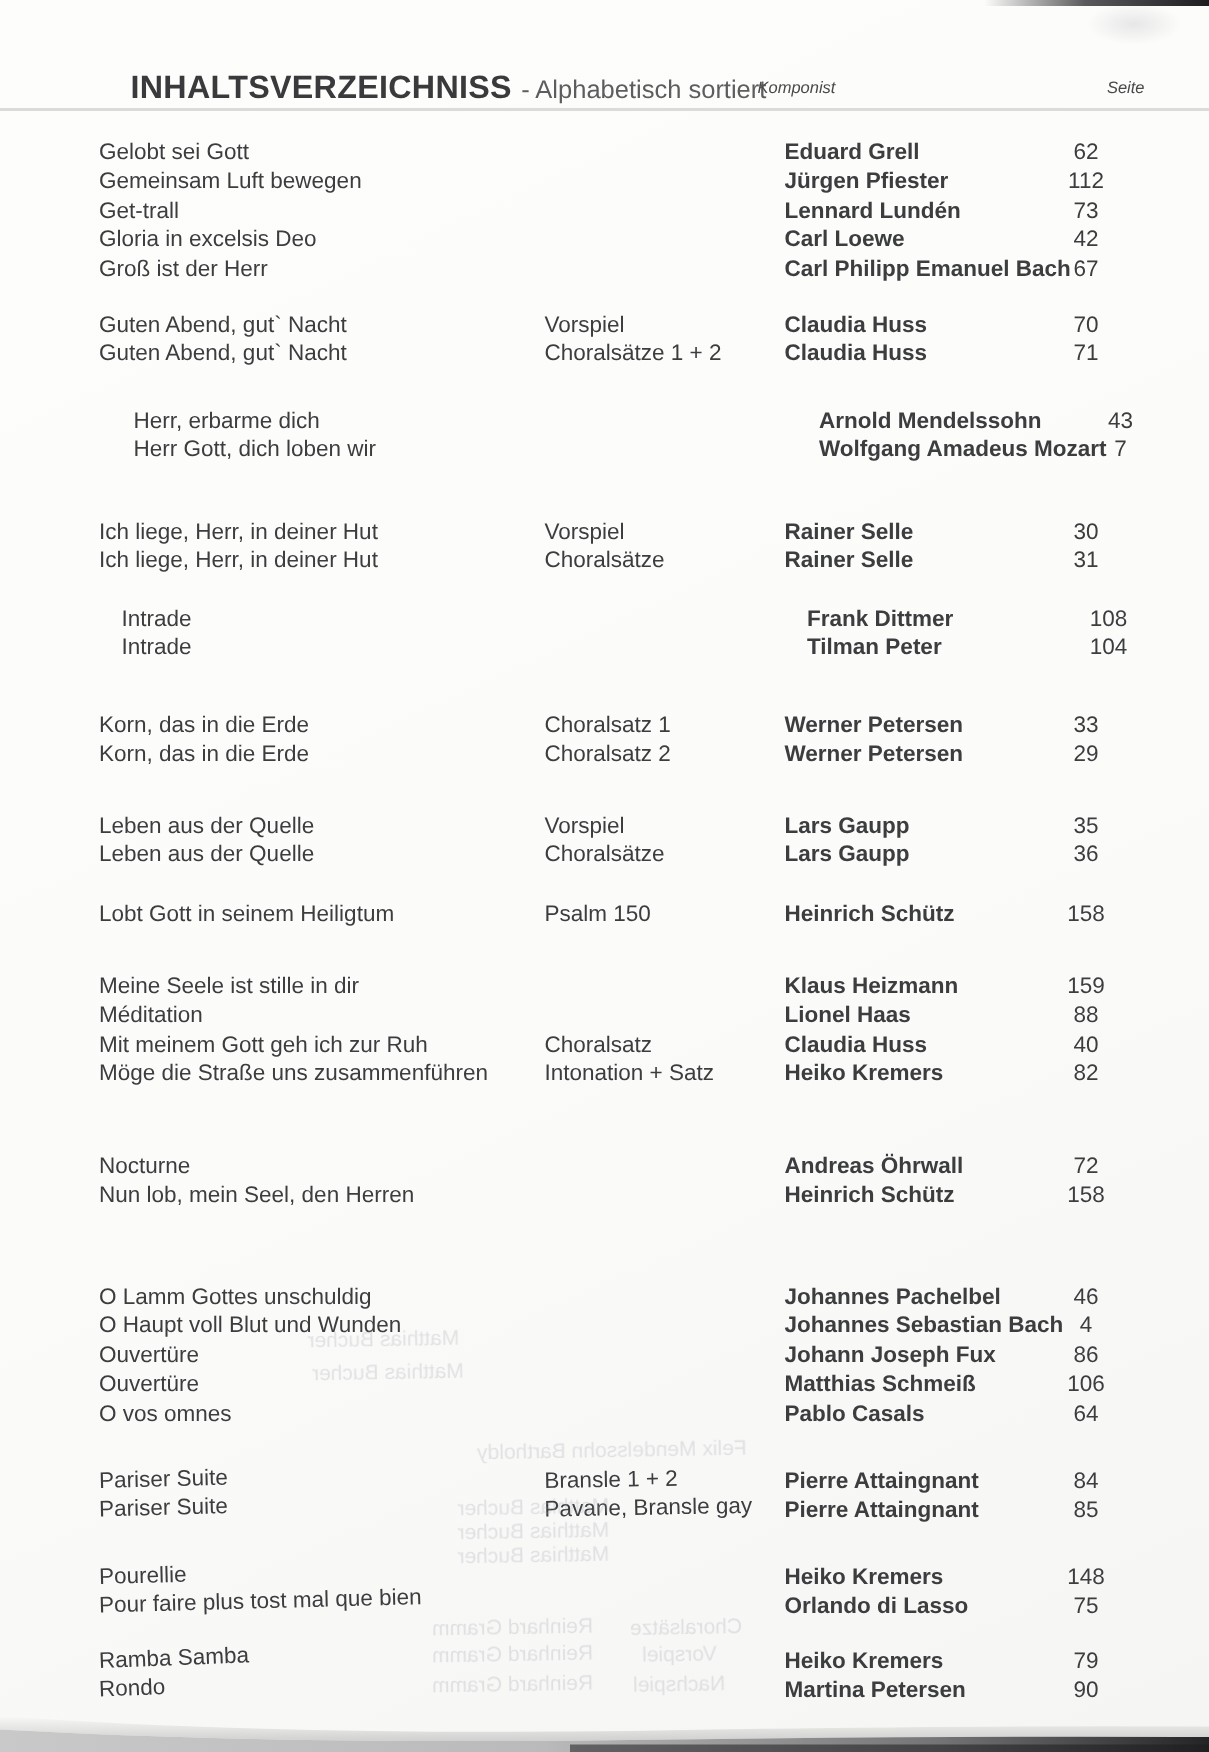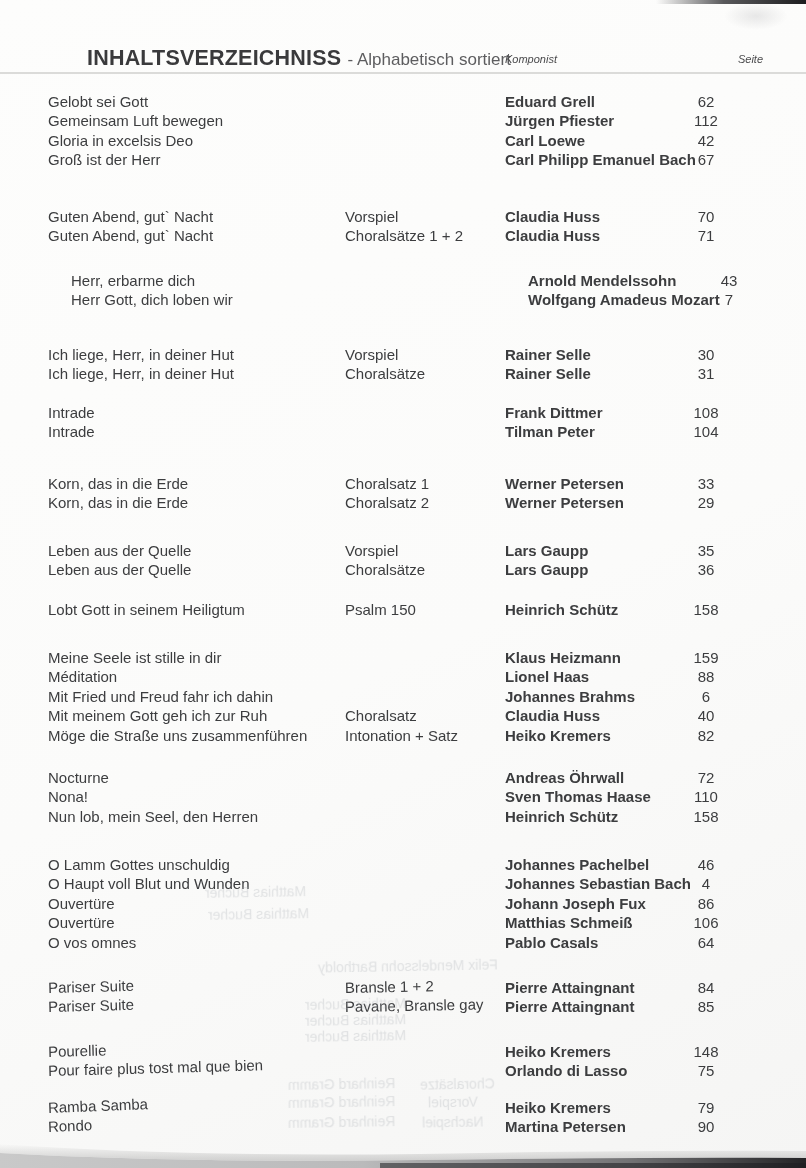--- a/index.html
+++ b/index.html
@@ -13,21 +13,21 @@
     position:absolute;left:48px;top:46px;font-size:21.5px;font-weight:bold;
     color:#3a3a3c;letter-spacing:.2px;white-space:nowrap;margin-left:39px;
   }
   .header-subtitle{font-size:17px;font-weight:normal;color:#5d5d5f;letter-spacing:0;}
   .col-head{position:absolute;top:53px;font-style:italic;font-size:11px;color:#4a4a4c;}
   .col-head.komponist{left:505px;}
   .col-head.seite{right:43px;}
   .rule{position:absolute;left:0;top:72px;width:806px;height:2px;background:#dbdbd9;}
 
   .toc{position:absolute;left:0;top:0;width:806px;height:1168px;}
-  .group{position:absolute;left:0;width:754px;}
+  .group{position:absolute;left:0;width:754px;padding-left:18px;}
   .row{position:relative;height:19.4px;}
   .cell{position:absolute;top:0;font-size:15px;line-height:19.4px;white-space:nowrap;color:#3c3d3f;}
   .cell.title{left:48px;}
   .cell.subtitle{left:345px;}
   .cell.composer{left:505px;font-weight:bold;}
   .cell.pagenum{left:668px;width:76px;text-align:center;}
 
   .skew1 .cell.title{transform:rotate(-1.5deg);transform-origin:left center;}
   .skew1 .cell.subtitle{transform:rotate(-1deg);transform-origin:left center;}
   .skew2 .cell.title{transform:rotate(-2.2deg);transform-origin:left center;}
@@ -68,20 +68,25 @@
           <span class="cell title">Gelobt sei Gott</span>
           <span class="cell composer">Eduard Grell</span>
           <span class="cell pagenum">62</span>
         </div>
         <div class="row">
           <span class="cell title">Gemeinsam Luft bewegen</span>
           <span class="cell composer">Jürgen Pfiester</span>
           <span class="cell pagenum">112</span>
         </div>
         <div class="row">
+          <span class="cell title">Get-trall</span>
+          <span class="cell composer">Lennard Lundén</span>
+          <span class="cell pagenum">73</span>
+        </div>
+        <div class="row">
           <span class="cell title">Gloria in excelsis Deo</span>
           <span class="cell composer">Carl Loewe</span>
           <span class="cell pagenum">42</span>
         </div>
         <div class="row">
           <span class="cell title">Groß ist der Herr</span>
           <span class="cell composer">Carl Philipp Emanuel Bach</span>
           <span class="cell pagenum">67</span>
         </div>
       </div>
@@ -118,21 +123,21 @@
           <span class="cell composer">Rainer Selle</span>
           <span class="cell pagenum">30</span>
         </div>
         <div class="row">
           <span class="cell title">Ich liege, Herr, in deiner Hut</span>
           <span class="cell subtitle">Choralsätze</span>
           <span class="cell composer">Rainer Selle</span>
           <span class="cell pagenum">31</span>
         </div>
       </div>
-      <div class="group" style="top: 403px;">
+      <div class="group" style="top: 403px; margin-left: 15px;">
         <div class="row">
           <span class="cell title">Intrade</span>
           <span class="cell composer">Frank Dittmer</span>
           <span class="cell pagenum">108</span>
         </div>
         <div class="row">
           <span class="cell title">Intrade</span>
           <span class="cell composer">Tilman Peter</span>
           <span class="cell pagenum">104</span>
         </div>
@@ -178,47 +183,37 @@
           <span class="cell title">Meine Seele ist stille in dir</span>
           <span class="cell composer">Klaus Heizmann</span>
           <span class="cell pagenum">159</span>
         </div>
         <div class="row">
           <span class="cell title">Méditation</span>
           <span class="cell composer">Lionel Haas</span>
           <span class="cell pagenum">88</span>
         </div>
         <div class="row">
-          <span class="cell title">Mit Fried und Freud fahr ich dahin</span>
-          <span class="cell composer">Johannes Brahms</span>
-          <span class="cell pagenum">6</span>
-        </div>
-        <div class="row">
           <span class="cell title">Mit meinem Gott geh ich zur Ruh</span>
           <span class="cell subtitle">Choralsatz</span>
           <span class="cell composer">Claudia Huss</span>
           <span class="cell pagenum">40</span>
         </div>
         <div class="row">
           <span class="cell title">Möge die Straße uns zusammenführen</span>
           <span class="cell subtitle">Intonation + Satz</span>
           <span class="cell composer">Heiko Kremers</span>
           <span class="cell pagenum">82</span>
         </div>
       </div>
       <div class="group" style="top: 768px;">
         <div class="row">
           <span class="cell title">Nocturne</span>
           <span class="cell composer">Andreas Öhrwall</span>
           <span class="cell pagenum">72</span>
-        </div>
-        <div class="row">
-          <span class="cell title">Nona!</span>
-          <span class="cell composer">Sven Thomas Haase</span>
-          <span class="cell pagenum">110</span>
         </div>
         <div class="row">
           <span class="cell title">Nun lob, mein Seel, den Herren</span>
           <span class="cell composer">Heinrich Schütz</span>
           <span class="cell pagenum">158</span>
         </div>
       </div>
       <div class="group" style="top: 855px;">
         <div class="row">
           <span class="cell title">O Lamm Gottes unschuldig</span>

